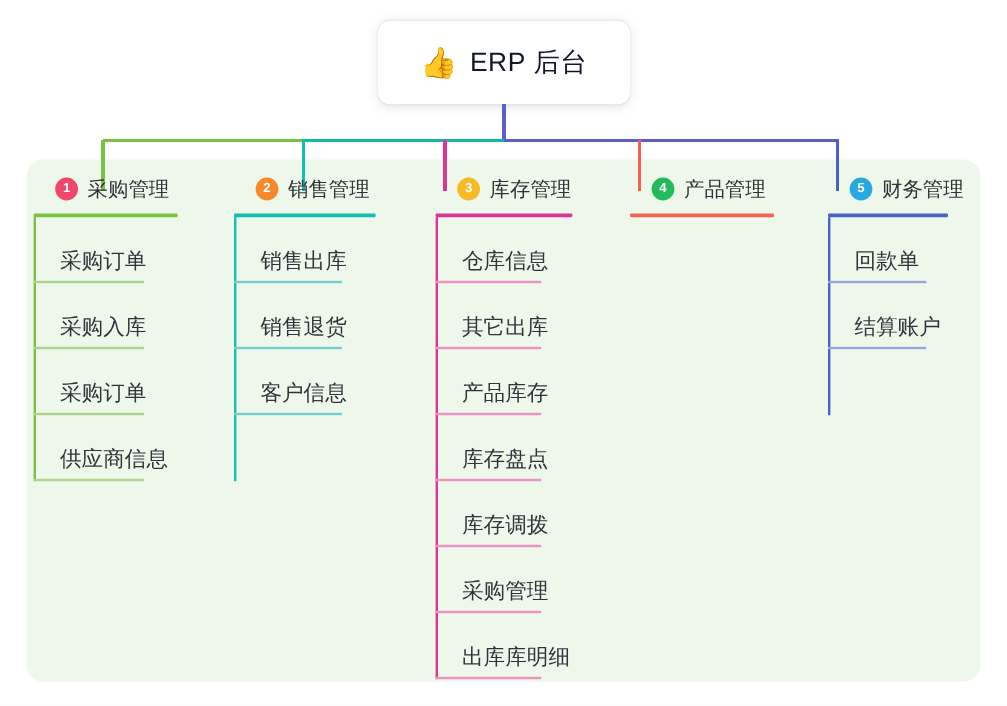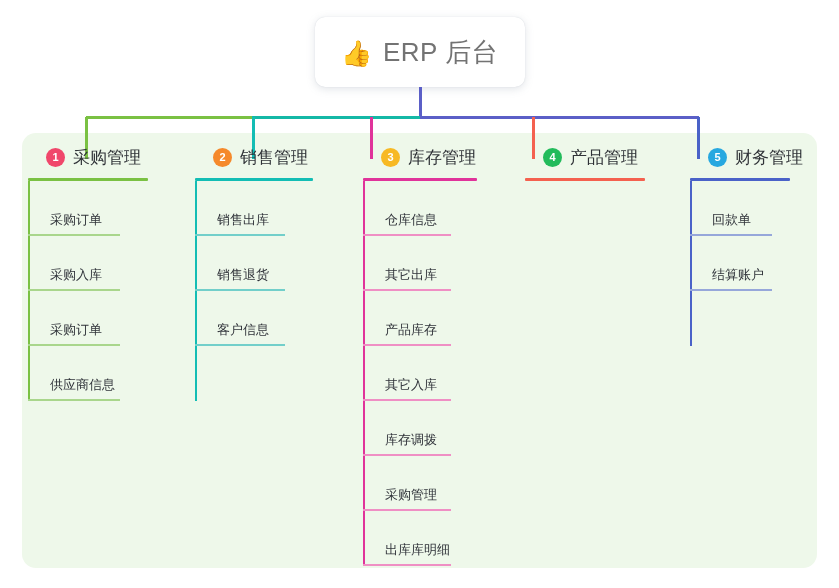--- a/index.html
+++ b/index.html
@@ -33,22 +33,22 @@
     box-sizing: border-box;
   }
   #root-card .root-emoji {
     font-size: 25px;
     line-height: 1;
     margin-right: 10px;
     display: inline-block;
     transform: translateY(1px);
   }
   #root-card .root-title {
-    font-size: 26px;
-    color: #737373;
+    font-size: 22px;
+    color: #0f172a;
     letter-spacing: 0.5px;
     white-space: nowrap;
   }
 
   
   #connectors {
     position: absolute;
     left: 0;
     top: 0;
     width: 839px;
@@ -114,21 +114,21 @@
   }
   .leaf {
     position: relative;
     height: 55px;
     box-sizing: border-box;
   }
   .leaf-label {
     position: absolute;
     left: 22px;
     bottom: 7px;
-    font-size: 13px;
+    font-size: 18px;
     color: #30333a;
     white-space: nowrap;
   }
   .leaf-rule {
     position: absolute;
     left: 0;
     bottom: 0;
     height: 2px;
   }
 </style>
@@ -217,21 +217,21 @@
         </div>
         <div class="leaf">
           <span class="leaf-label">其它出库</span>
           <div class="leaf-rule" style="background: rgb(239, 143, 196); width: 88px;"></div>
         </div>
         <div class="leaf">
           <span class="leaf-label">产品库存</span>
           <div class="leaf-rule" style="background: rgb(239, 143, 196); width: 88px;"></div>
         </div>
         <div class="leaf">
-          <span class="leaf-label">其它入库</span>
+          <span class="leaf-label">库存盘点</span>
           <div class="leaf-rule" style="background: rgb(239, 143, 196); width: 88px;"></div>
         </div>
         <div class="leaf">
           <span class="leaf-label">库存调拨</span>
           <div class="leaf-rule" style="background: rgb(239, 143, 196); width: 88px;"></div>
         </div>
         <div class="leaf">
           <span class="leaf-label">采购管理</span>
           <div class="leaf-rule" style="background: rgb(239, 143, 196); width: 88px;"></div>
         </div>

